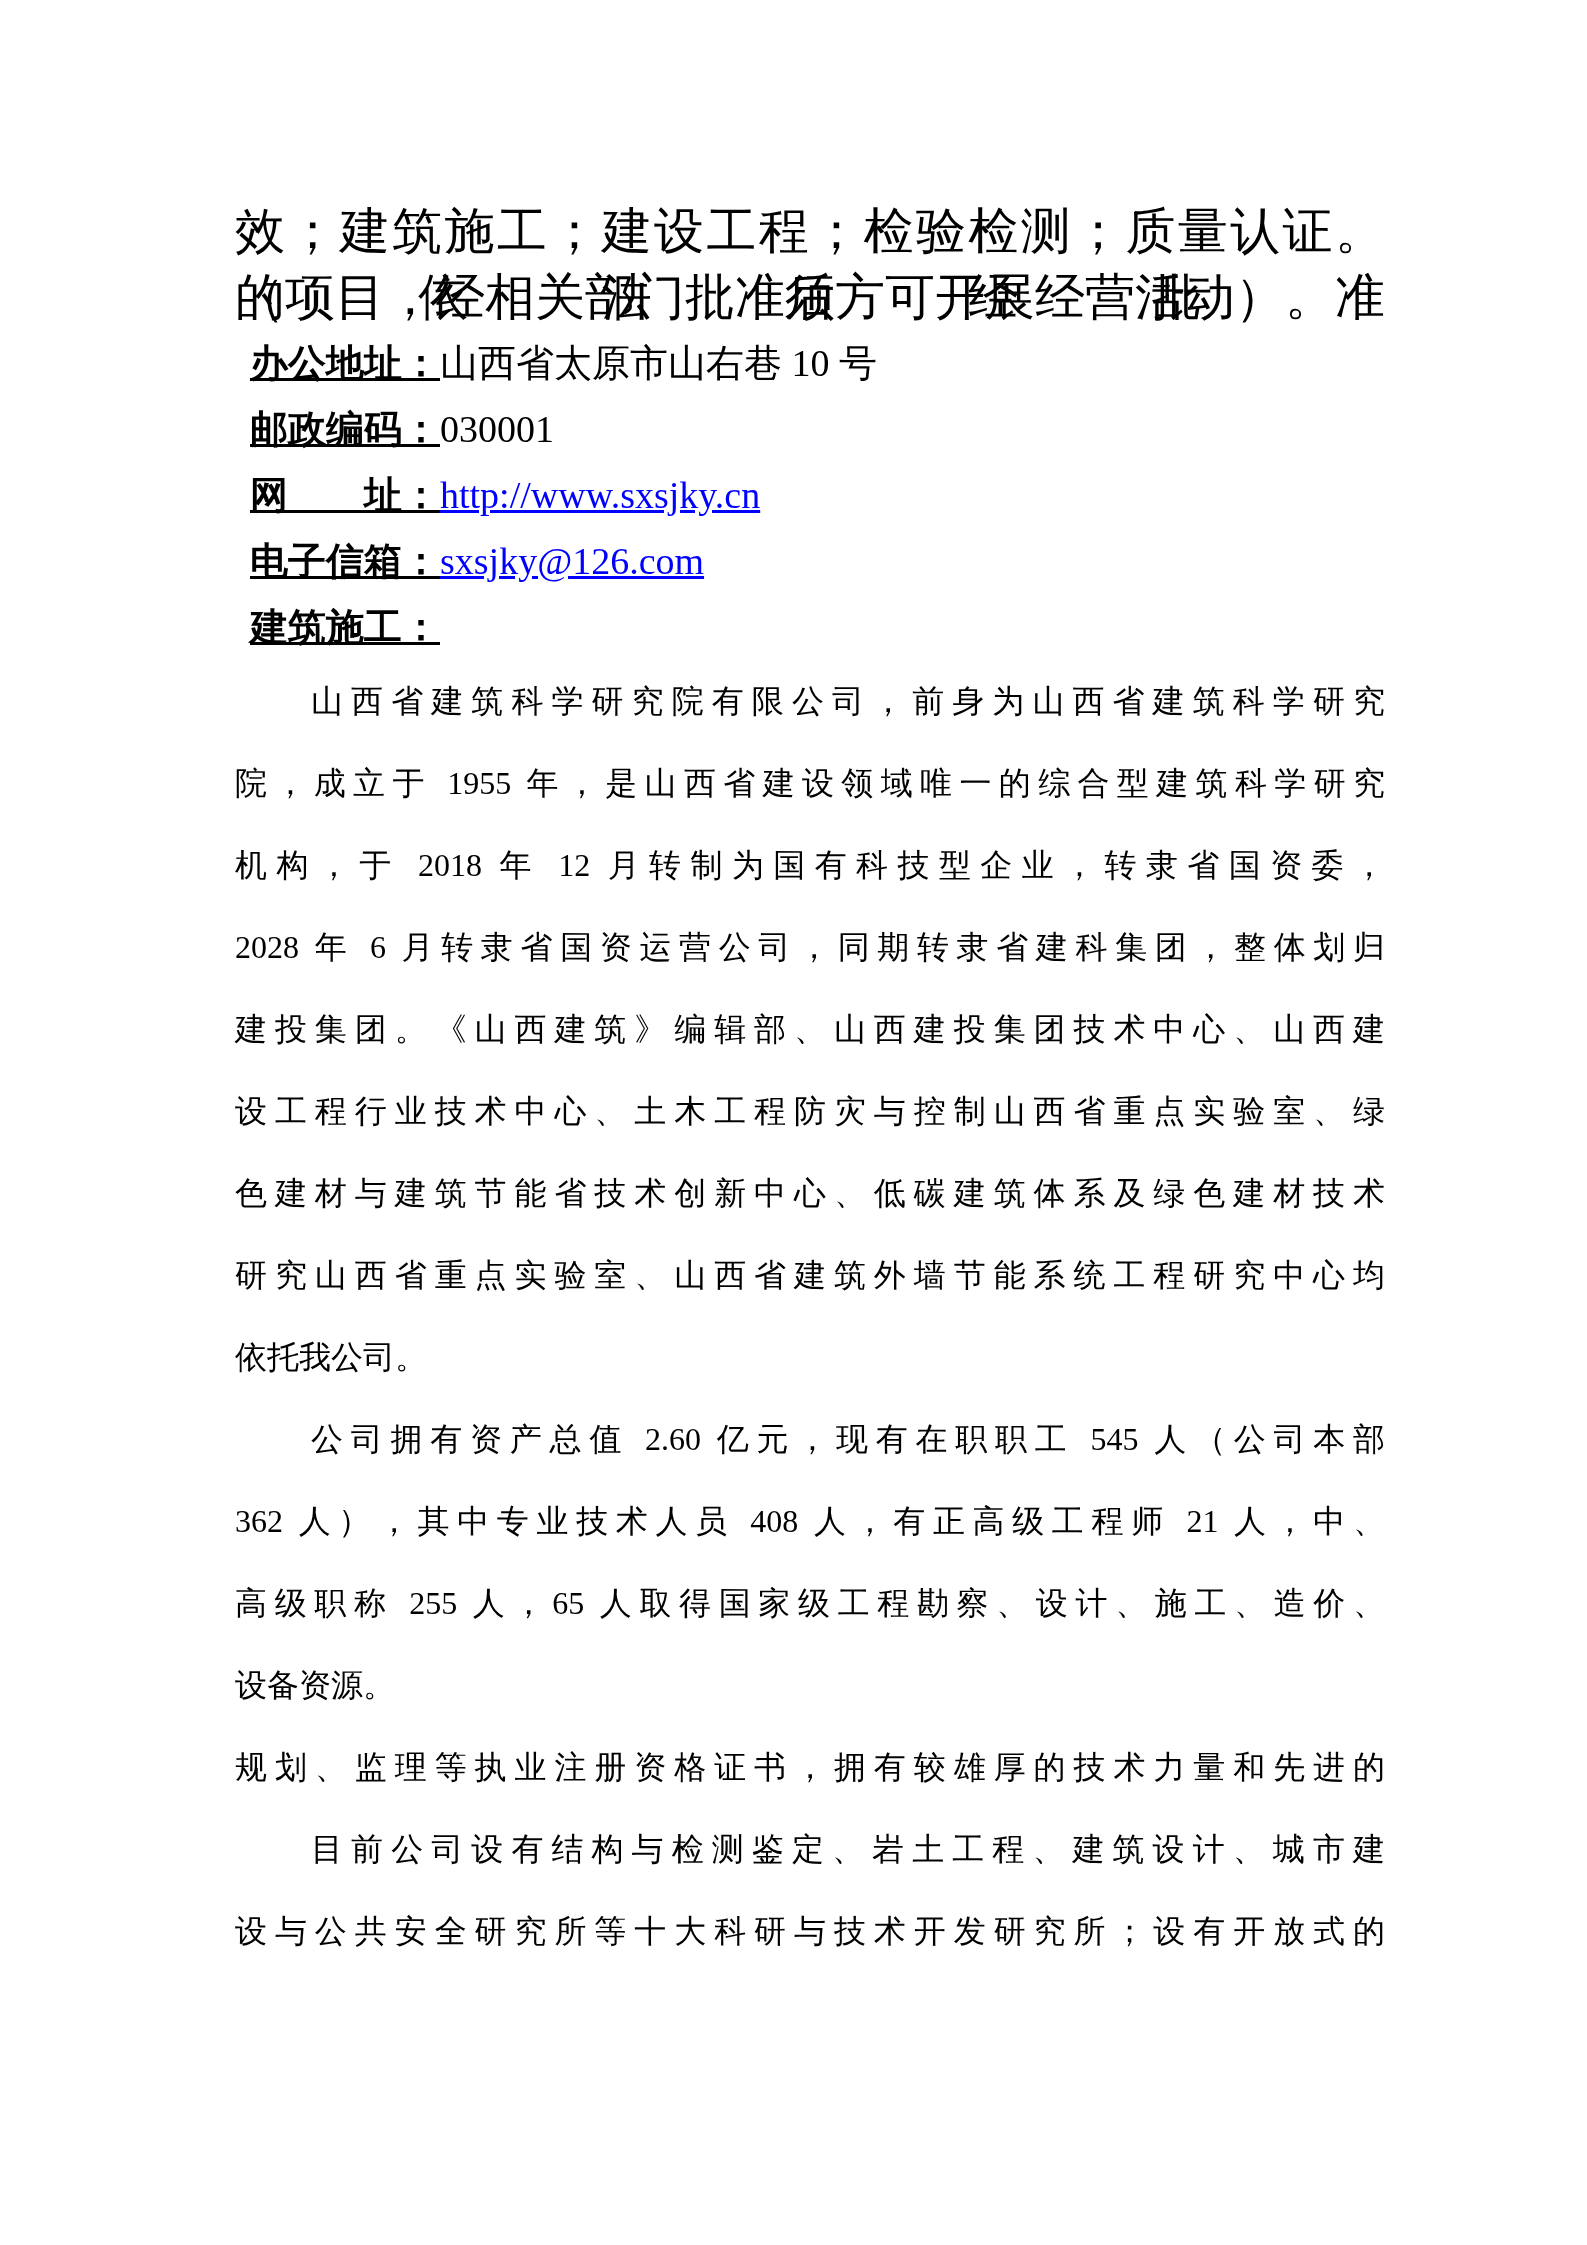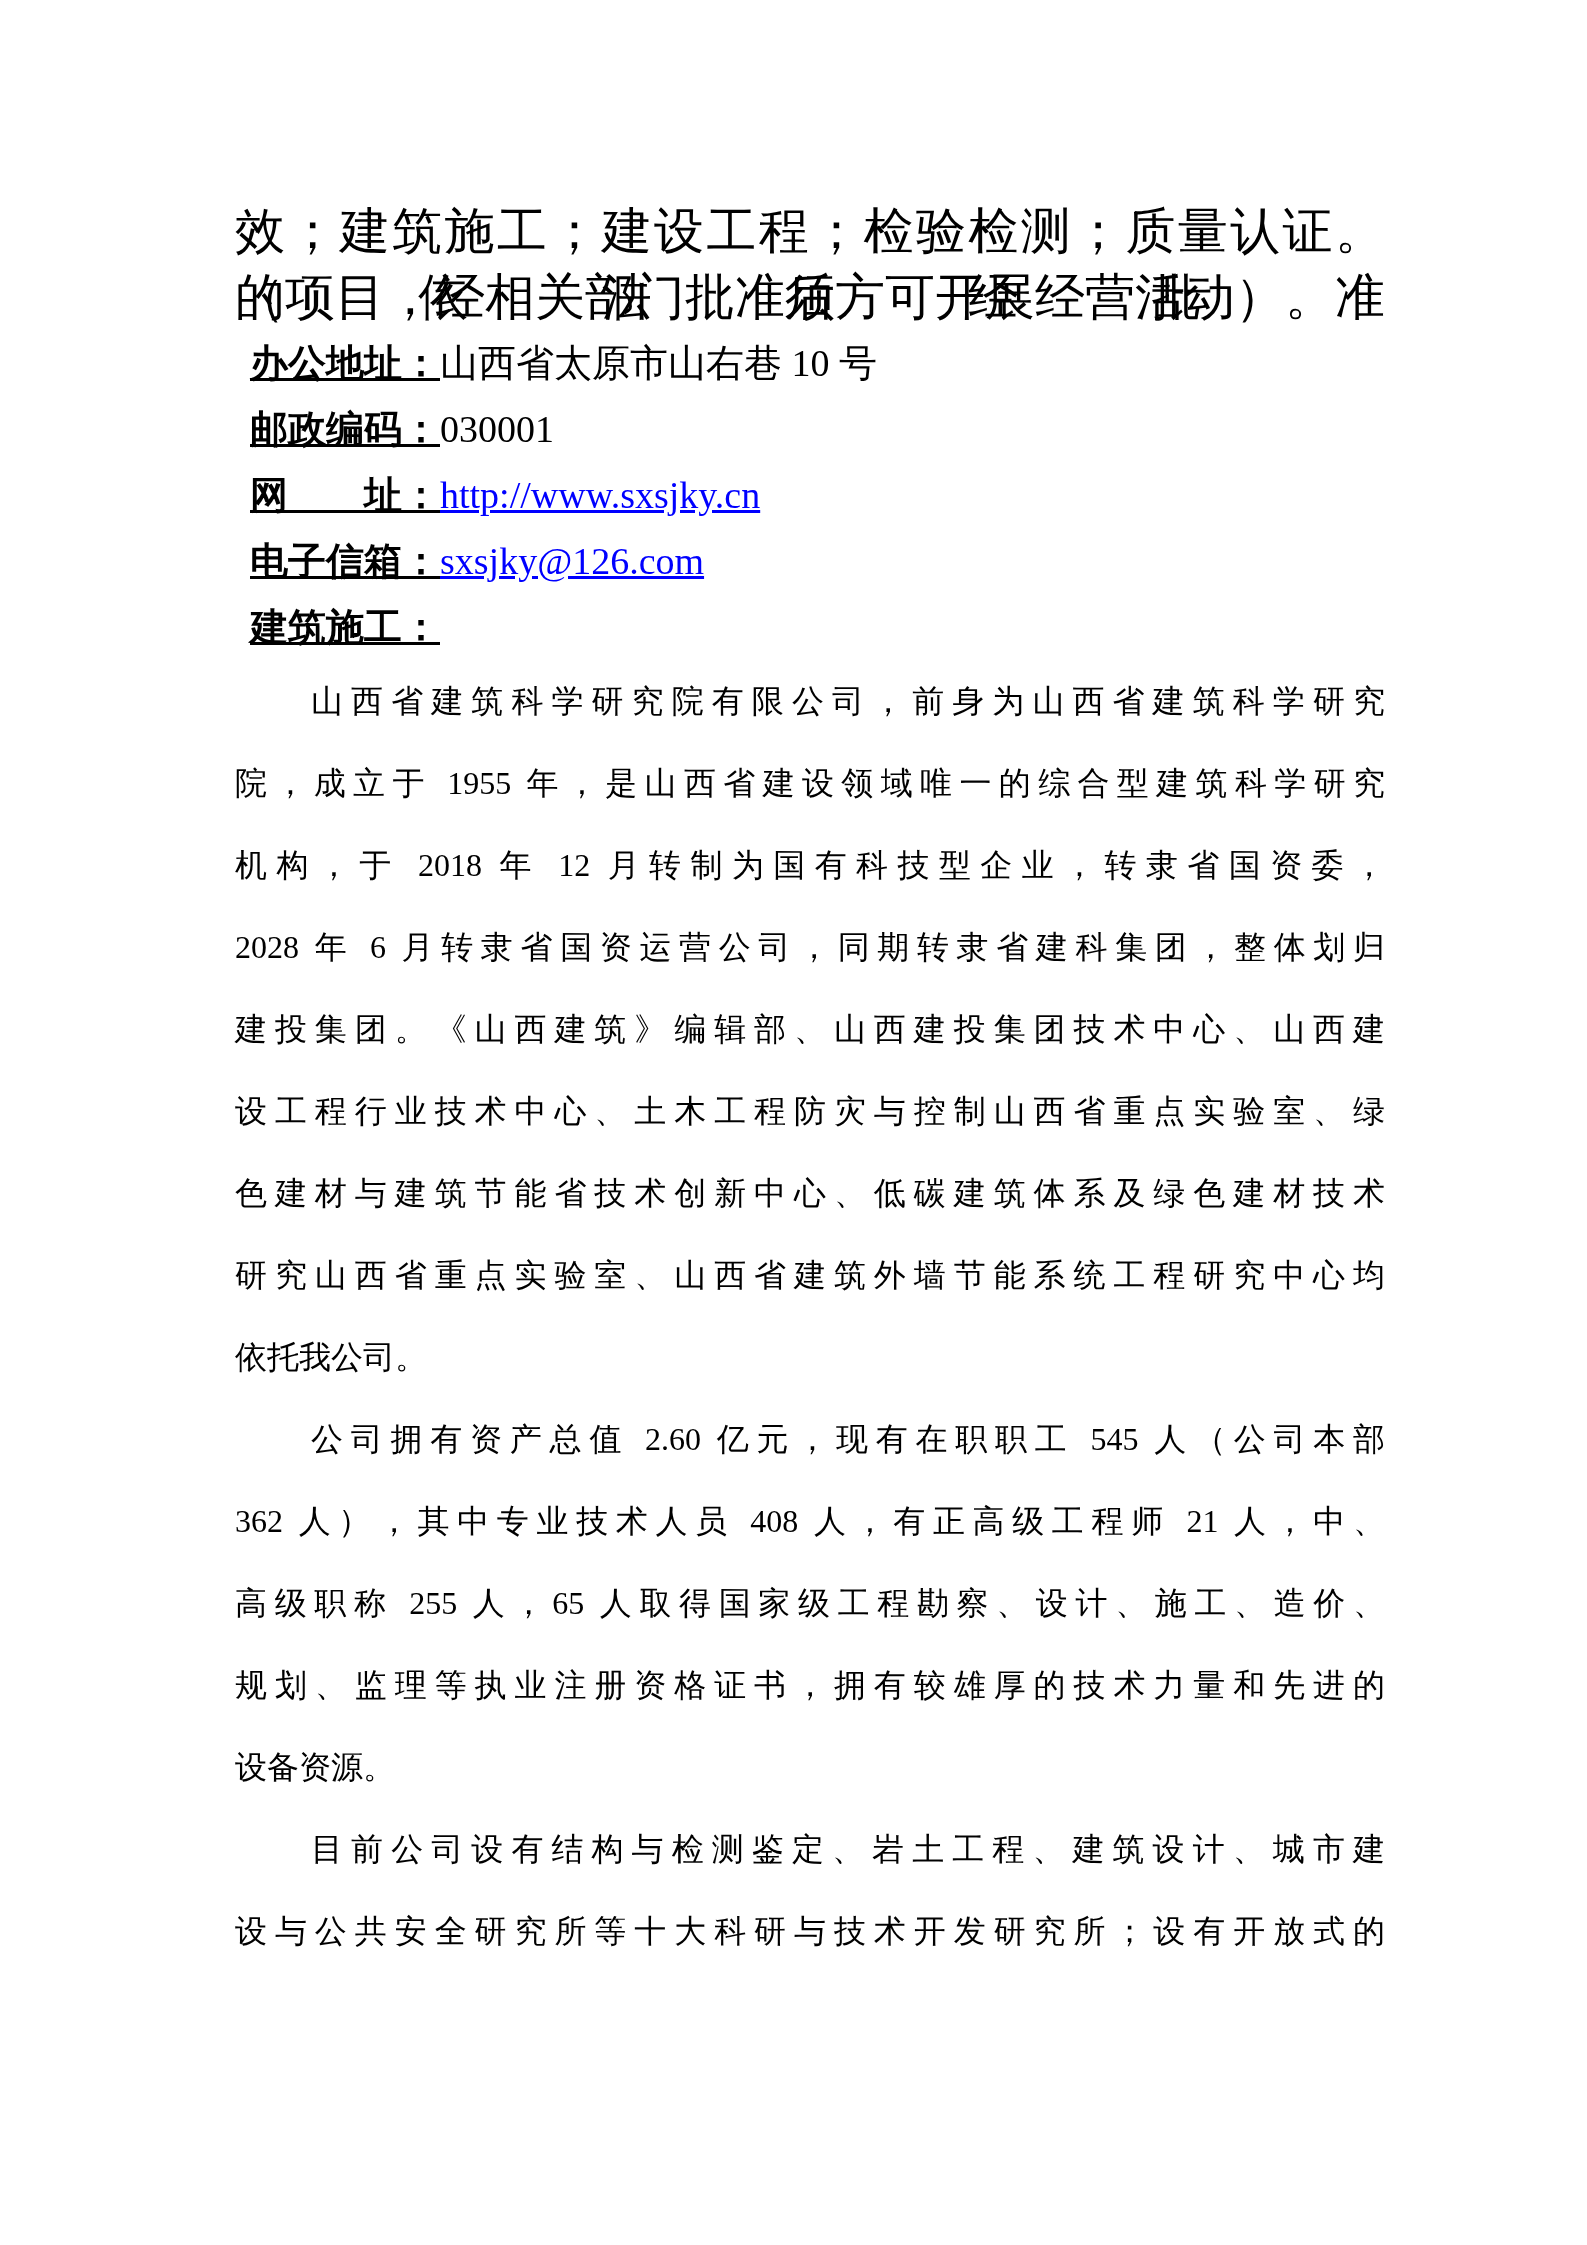--- a/index.html
+++ b/index.html
@@ -80,20 +80,20 @@
     <div class="doc-line">2028 年 6 月转隶省国资运营公司，同期转隶省建科集团，整体划归</div>
     <div class="doc-line">建投集团。《山西建筑》编辑部、山西建投集团技术中心、山西建</div>
     <div class="doc-line">设工程行业技术中心、土木工程防灾与控制山西省重点实验室、绿</div>
     <div class="doc-line">色建材与建筑节能省技术创新中心、低碳建筑体系及绿色建材技术</div>
     <div class="doc-line">研究山西省重点实验室、山西省建筑外墙节能系统工程研究中心均</div>
     <div class="doc-line short">依托我公司。</div>
 
     <div class="doc-line indent">公司拥有资产总值 2.60 亿元，现有在职职工 545 人（公司本部</div>
     <div class="doc-line">362 人），其中专业技术人员 408 人，有正高级工程师 21 人，中、</div>
     <div class="doc-line">高级职称 255 人，65 人取得国家级工程勘察、设计、施工、造价、</div>
+    <div class="doc-line short">设备资源。</div>
     <div class="doc-line">规划、监理等执业注册资格证书，拥有较雄厚的技术力量和先进的</div>
-    <div class="doc-line short">设备资源。</div>
 
     <div class="doc-line indent">目前公司设有结构与检测鉴定、岩土工程、建筑设计、城市建</div>
     <div class="doc-line">设与公共安全研究所等十大科研与技术开发研究所；设有开放式的</div>
 
   </div>
 </div>
 
 </body></html>

